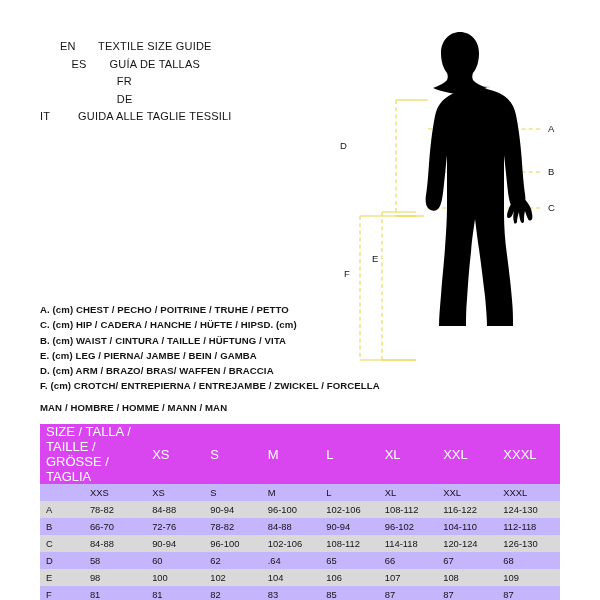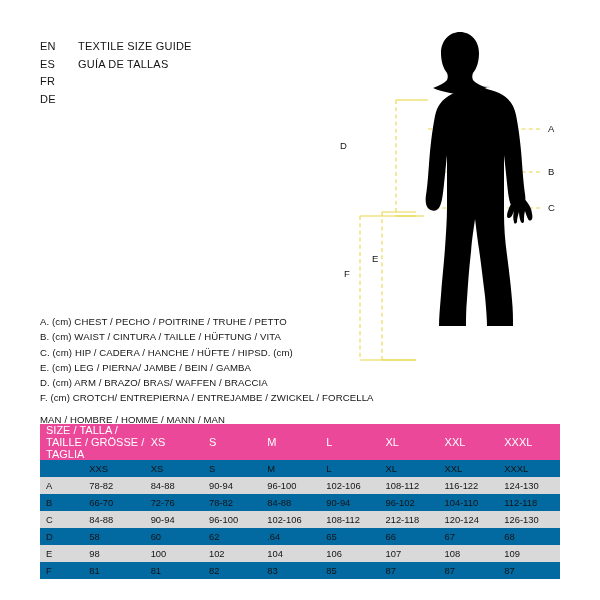--- a/index.html
+++ b/index.html
@@ -24,40 +24,42 @@
   .lang-block {
     position: absolute;
     left: 40px;
     top: 38px;
     font-size: 11px;
     line-height: 17.5px;
     letter-spacing: 0.2px;
   }
   .lang-row {
     display: flex;
+    justify-content: center;
   }
   .lang-code {
     width: 38px;
     flex: 0 0 38px;
     color: #141414;
   }
   .lang-title {
     color: #141414;
     white-space: nowrap;
   }
 
   
   .legend {
     position: absolute;
     left: 40px;
-    top: 314px;
+    top: 302px;
     font-size: 9.6px;
     line-height: 15.3px;
     letter-spacing: 0.1px;
     color: #141414;
+    font-weight: bold;
   }
   .legend div {
     white-space: nowrap;
   }
   .legend .legend-last {
     margin-top: 6px;
   }
 
   
   .figure {
@@ -85,30 +87,30 @@
     color: #141414;
   }
   table.size-table td, table.size-table th {
     text-align: left;
     padding: 0 0 0 6px;
     height: 17px;
     font-weight: normal;
     vertical-align: middle;
   }
   .row-head td {
-    background: #ec4899;
+    background: #d946ef;
     color: #ffffff;
-    font-size: 11px;
+    font-size: 13px;
     height: 16px;
   }
   .row-alt td {
     background: #d9d9d9;
   }
   .row-plain td {
-    background: #0369a1;
+    background: #c4b5fd;
   }
   .col-label {
     width: 46px;
   }
   .col-val {
     width: 66px;
   }
 </style>
 </head>
 <body>
@@ -123,26 +125,30 @@
     <div class="lang-row">
       <span class="lang-code">ES</span>
       <span class="lang-title">GUÍA DE TALLAS</span>
     </div>
     <div class="lang-row">
       <span class="lang-code">FR</span>
     </div>
     <div class="lang-row">
       <span class="lang-code">DE</span>
     </div>
+    <div class="lang-row">
+      <span class="lang-code">IT</span>
+      <span class="lang-title">GUIDA ALLE TAGLIE TESSILI</span>
+    </div>
   </div>
 
   <div class="legend">
     <div>A. (cm) CHEST / PECHO / POITRINE / TRUHE / PETTO</div>
+    <div>C. (cm) HIP / CADERA / HANCHE / HÜFTE / HIPSD. (cm)</div>
     <div>B. (cm) WAIST / CINTURA / TAILLE / HÜFTUNG / VITA</div>
-    <div>C. (cm) HIP / CADERA / HANCHE / HÜFTE / HIPSD. (cm)</div>
     <div>E. (cm) LEG / PIERNA/ JAMBE / BEIN / GAMBA</div>
     <div>D. (cm) ARM / BRAZO/ BRAS/ WAFFEN / BRACCIA</div>
     <div>F. (cm) CROTCH/ ENTREPIERNA / ENTREJAMBE / ZWICKEL / FORCELLA</div>
     <div class="legend-last">MAN / HOMBRE / HOMME / MANN / MAN</div>
   </div>
 
   <div class="figure">
     <svg width="265" height="375" viewBox="0 0 265 375" xmlns="http://www.w3.org/2000/svg">
 
       <g stroke="#e8d84a" stroke-width="1.1" fill="none" stroke-dasharray="4 3.2">
@@ -236,21 +242,21 @@
           <td>104-110</td>
           <td>112-118</td>
         </tr>
         <tr class="row-alt">
           <td class="col-label">C</td>
           <td>84-88</td>
           <td>90-94</td>
           <td>96-100</td>
           <td>102-106</td>
           <td>108-112</td>
-          <td>212-118</td>
+          <td>114-118</td>
           <td>120-124</td>
           <td>126-130</td>
         </tr>
         <tr class="row-plain">
           <td class="col-label">D</td>
           <td>58</td>
           <td>60</td>
           <td>62</td>
           <td>.64</td>
           <td>65</td>

